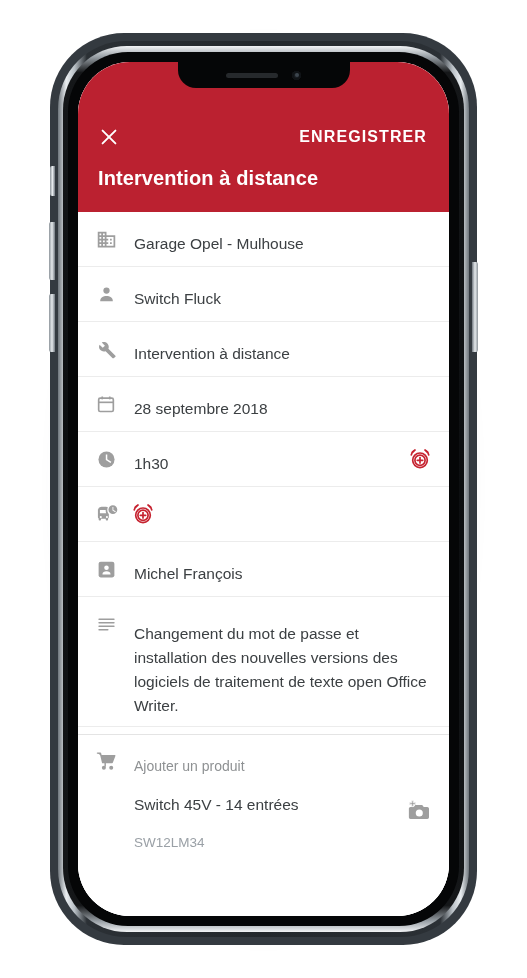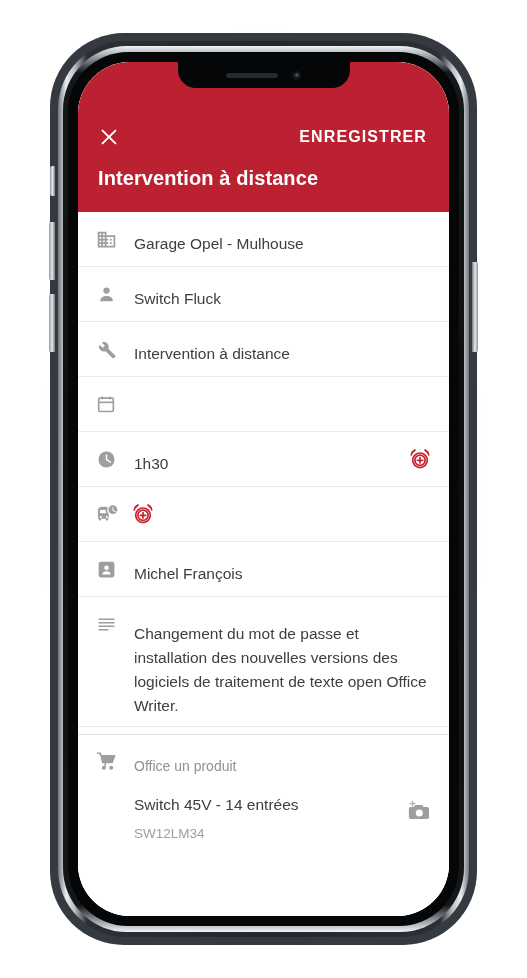--- a/index.html
+++ b/index.html
@@ -189,21 +189,21 @@
     min-height:58px;border-bottom:none;
     align-items:flex-start;padding-top:8px;
   }
   #product-col{
     flex:1 1 auto;padding-left:4px;
   }
   #product-name{
     font-size:15.5px;color:#3c4043;line-height:1.3;
   }
   #product-ref{
-    font-size:13.5px;color:#9aa0a6;line-height:1.5;margin-top:9px;
+    font-size:13.5px;color:#9aa0a6;line-height:1.5;margin-top:18px;
   }
   #product-camera{
     flex:0 0 auto;width:28px;height:28px;
     display:flex;align-items:center;justify-content:center;
     cursor:pointer;margin-top:2px;
   }
   svg{display:block;}
 </style>
 </head>
 <body>
@@ -273,20 +273,21 @@
 
       <div class="row">
         <span class="row-icon">
           <svg width="20" height="20" viewBox="0 0 24 24" fill="none" stroke="#9e9e9e" stroke-width="2">
             <rect x="3.2" y="5" width="17.6" height="16" rx="1.8"></rect>
             <line x1="3.2" y1="10" x2="20.8" y2="10"></line>
             <line x1="7.5" y1="3" x2="7.5" y2="6.4"></line>
             <line x1="16.5" y1="3" x2="16.5" y2="6.4"></line>
           </svg>
         </span>
+        <span class="row-text">28 septembre 2018</span>
       </div>
 
       <div class="row">
         <span class="row-icon">
           <svg width="21" height="21" viewBox="0 0 24 24" fill="#9e9e9e">
             <circle cx="12" cy="12" r="9.2"></circle>
             <path d="M12.9 6.4h-1.7v6.3l5.4 3.3.9-1.5-4.6-2.8V6.4z" fill="#ffffff"></path>
           </svg>
         </span>
         <span class="row-text">1h30</span>
@@ -353,21 +354,21 @@
 
       <div class="row" id="add-product-row">
         <span class="row-icon">
           <svg width="22" height="22" viewBox="0 0 24 24" fill="none" stroke="#9e9e9e" stroke-width="1.6" stroke-linecap="round" stroke-linejoin="round">
             <path d="M1.6 3.4h3.2l2.5 10.2h10.3l2.8-7.4H5.6" fill="#9e9e9e" stroke="#9e9e9e"></path>
             <line x1="10" y1="14.2" x2="10" y2="17.6"></line>
             <circle cx="8.6" cy="19.4" r="1.4" fill="#9e9e9e"></circle>
             <circle cx="16.6" cy="19.4" r="1.4" fill="#9e9e9e"></circle>
           </svg>
         </span>
-        <span class="row-text">Office un produit</span>
+        <span class="row-text">Ajouter un produit</span>
       </div>
 
       <div class="row" id="product-row">
         <span class="row-icon"></span>
         <span id="product-col">
           <span id="product-name">Switch 45V - 14 entrées</span>
           <div id="product-ref">SW12LM34</div>
         </span>
         <span id="product-camera">
           <svg width="25" height="25" viewBox="0 0 24 24" fill="#9e9e9e">

